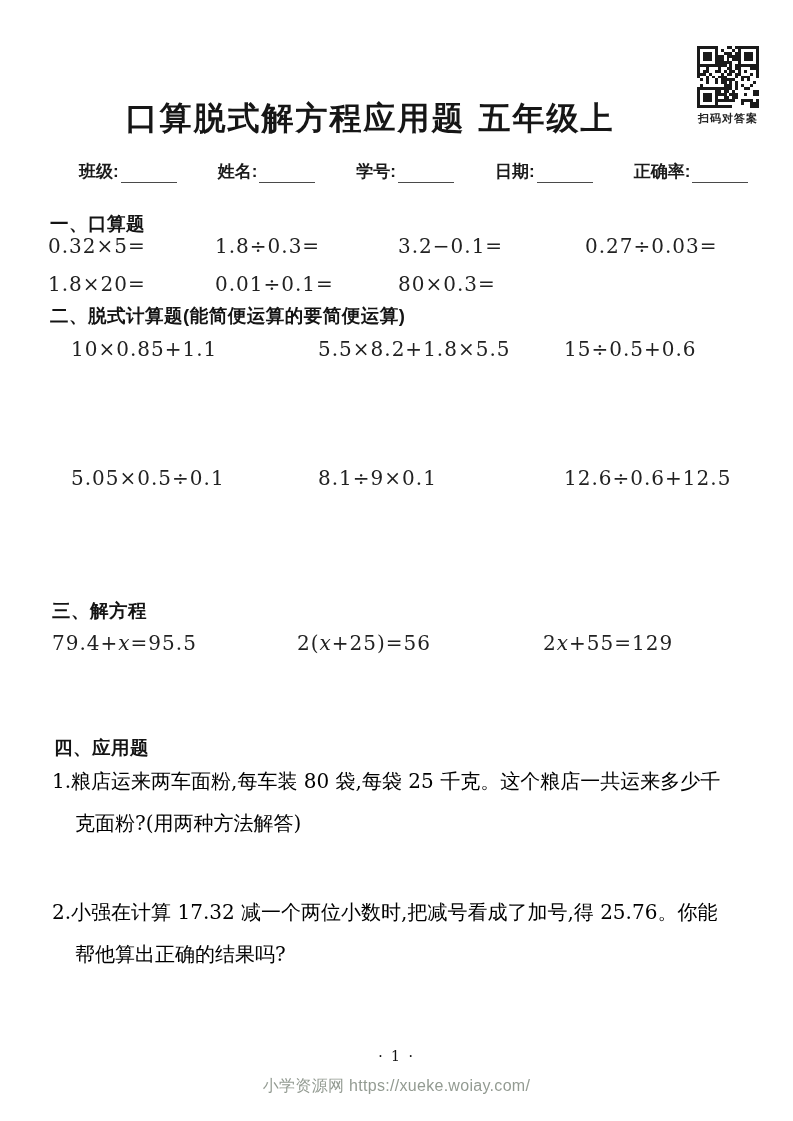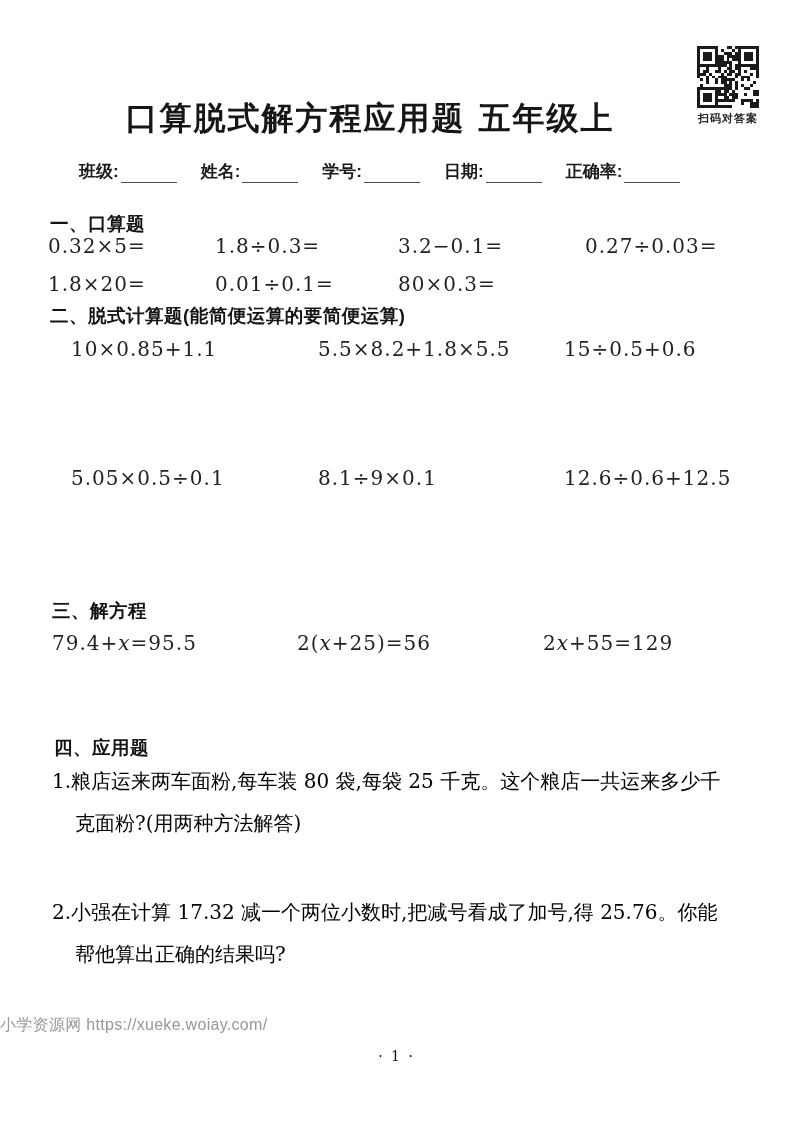--- a/index.html
+++ b/index.html
@@ -19,21 +19,21 @@
   .qr-caption{margin-top:3px;font-size:11px;font-weight:bold;letter-spacing:1px;
     font-family:Liberation Serif, serif;color:#222;white-space:nowrap;}
   
   .doc-title{
     position:absolute;top:97px;left:0;width:740px;text-align:center;
     font-size:32px;font-weight:bold;letter-spacing:2px;color:#161616;
     font-family:"DejaVu Serif",serif;white-space:nowrap;
   }
   
   .header-fields{
-    position:absolute;left:79px;top:160px;display:flex;gap:24px;
+    position:absolute;left:79px;top:160px;display:flex;gap:41px;
     font-family:"Liberation Sans",sans-serif;font-size:17px;font-weight:bold;color:#1b1b1b;
     align-items:flex-end;
   }
   .field{display:flex;align-items:flex-end;white-space:nowrap;}
   .blank{display:inline-block;width:56px;height:19px;border-bottom:1.5px solid #4a4a4a;margin-left:2px;}
   
   .sec-heading{
     position:absolute;font-family:"Liberation Sans",sans-serif;
     font-size:18.5px;font-weight:bold;color:#141414;letter-spacing:.5px;white-space:nowrap;
   }
@@ -56,21 +56,21 @@
   }
   .wp-1{top:760px;}
   .wp-2{top:891px;}
   .wp-line2{margin-left:23px;}
   
   .page-number{
     position:absolute;top:1048px;left:0;width:793px;text-align:center;
     font-size:14px;color:#111;z-index:2;letter-spacing:2px;
   }
   .footer-site{
-    position:absolute;top:1015px;left:0;width:793px;
+    position:absolute;top:1076px;left:0;width:793px;text-align:center;
     font-family:"Liberation Sans",sans-serif;font-size:16px;color:#939b92;z-index:1;
     letter-spacing:.3px;
   }
 </style>
 </head>
 <body>
 
 <div class="page">
 
   <div class="qr-block">

